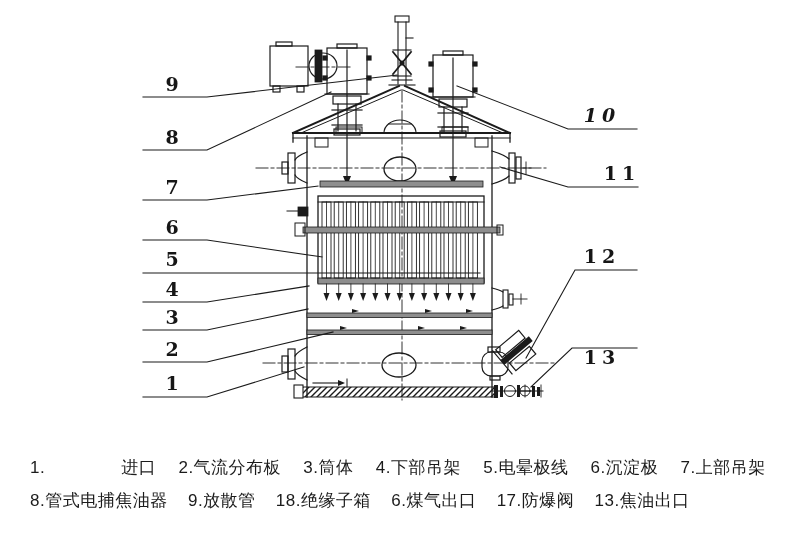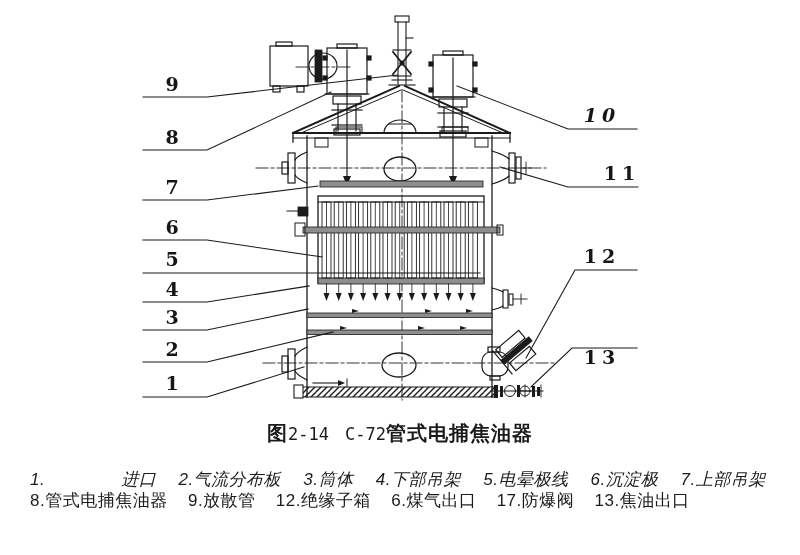--- a/index.html
+++ b/index.html
@@ -24,21 +24,21 @@
     text-align:center;white-space:nowrap;
   }
   .caption .b{font-weight:bold;font-size:20px;letter-spacing:1px;}
   .caption .m{font-family:"DejaVu Sans Mono", monospace;font-size:17px;font-weight:normal;}
   .caption .sp{display:inline-block;width:16px;}
   
   .legend-row{
     position:absolute;left:30px;width:760px;white-space:nowrap;
     font-size:17px;letter-spacing:0.5px;
   }
-  .legend-row.r1{top:468px;font-style:italic;}
+  .legend-row.r1{top:456px;}
   .legend-row.r2{top:489px;}
   .li{display:inline-block;margin-right:17px;}
   .r2 .li{margin-right:15px;}
   .li .ln{display:inline-block;}
   .li .lt{display:inline-block;}
   .li.first .lt{margin-left:76px;}
 </style>
 </head>
 <body>
 
@@ -317,35 +317,32 @@
   <div class="callout single" style="left:159px;top:248px;">5</div>
   <div class="callout single" style="left:159px;top:216px;">6</div>
   <div class="callout single" style="left:159px;top:176px;">7</div>
   <div class="callout single" style="left:159px;top:126px;">8</div>
   <div class="callout single" style="left:159px;top:73px;">9</div>
   <div class="callout double" style="left:578px;top:104px;font-style:italic;">10</div>
   <div class="callout double" style="left:578px;top:162px;margin-left:20px;">11</div>
   <div class="callout double" style="left:578px;top:245px;">12</div>
   <div class="callout double" style="left:578px;top:324px;margin-top:22px;">13</div>
 
-  <div class="caption">
-    <span class="b">图</span><span class="m">2-14</span><span class="sp"></span><span class="m">C-72</span><span class="b">管式电捕焦油器</span>
-  </div>
 
   <div class="legend-row r1">
     <span class="li first"><span class="ln">1.</span><span class="lt">进口</span></span>
     <span class="li"><span class="ln">2.</span><span class="lt">气流分布板</span></span>
     <span class="li"><span class="ln">3.</span><span class="lt">筒体</span></span>
     <span class="li"><span class="ln">4.</span><span class="lt">下部吊架</span></span>
     <span class="li"><span class="ln">5.</span><span class="lt">电晕极线</span></span>
     <span class="li"><span class="ln">6.</span><span class="lt">沉淀极</span></span>
     <span class="li"><span class="ln">7.</span><span class="lt">上部吊架</span></span>
   </div>
   <div class="legend-row r2">
     <span class="li"><span class="ln">8.</span><span class="lt">管式电捕焦油器</span></span>
     <span class="li"><span class="ln">9.</span><span class="lt">放散管</span></span>
-    <span class="li"><span class="ln">12.</span><span class="lt">绝缘子箱</span></span>
+    <span class="li"><span class="ln">18.</span><span class="lt">绝缘子箱</span></span>
     <span class="li"><span class="ln">6.</span><span class="lt">煤气出口</span></span>
     <span class="li"><span class="ln">17.</span><span class="lt">防爆阀</span></span>
     <span class="li"><span class="ln">13.</span><span class="lt">焦油出口</span></span>
   </div>
 
 </div>
 
 </body></html>

